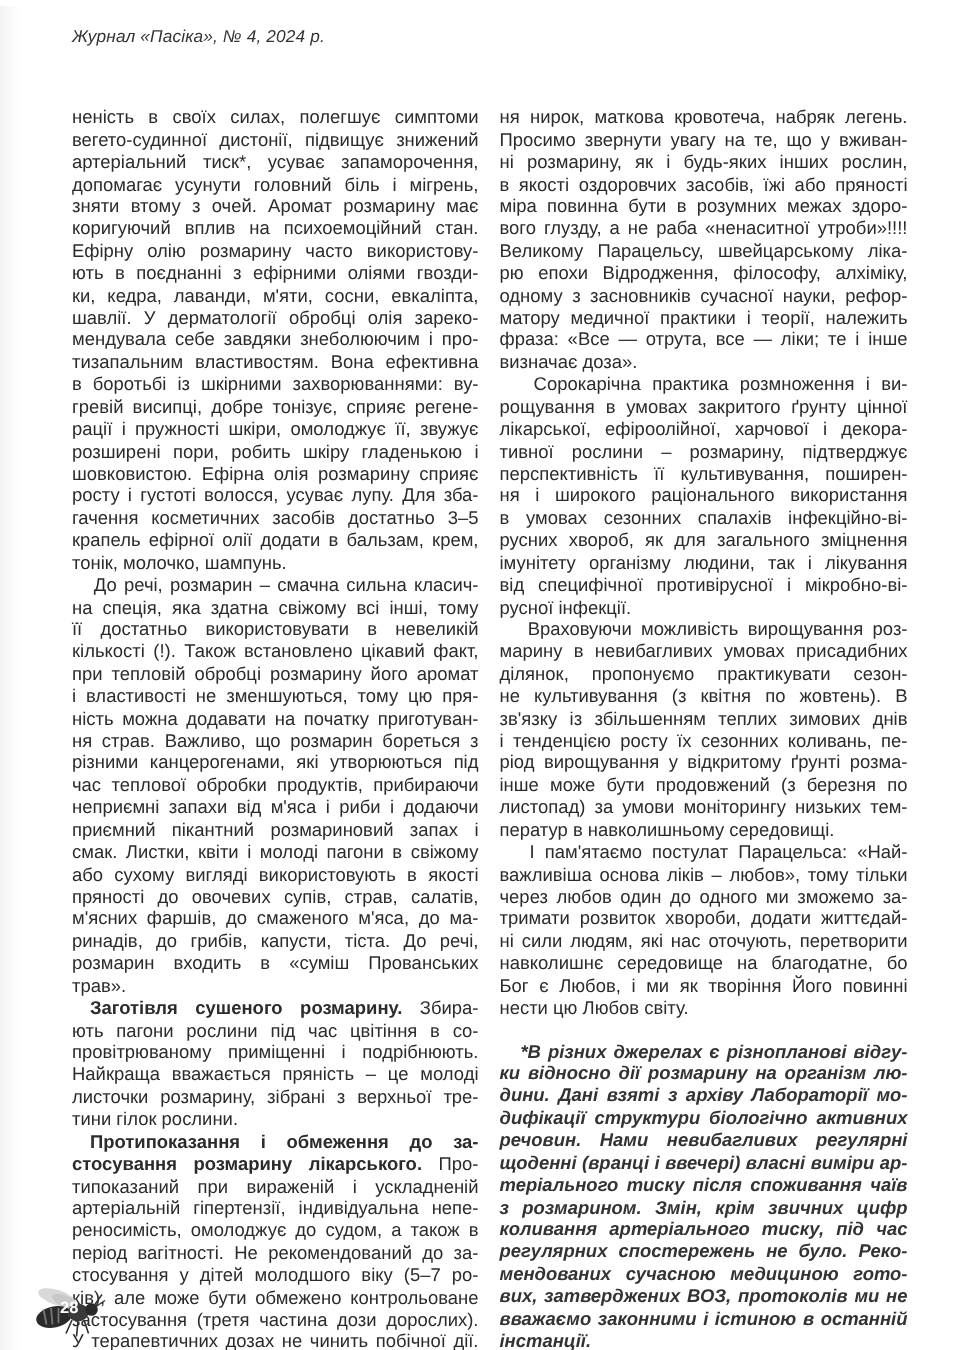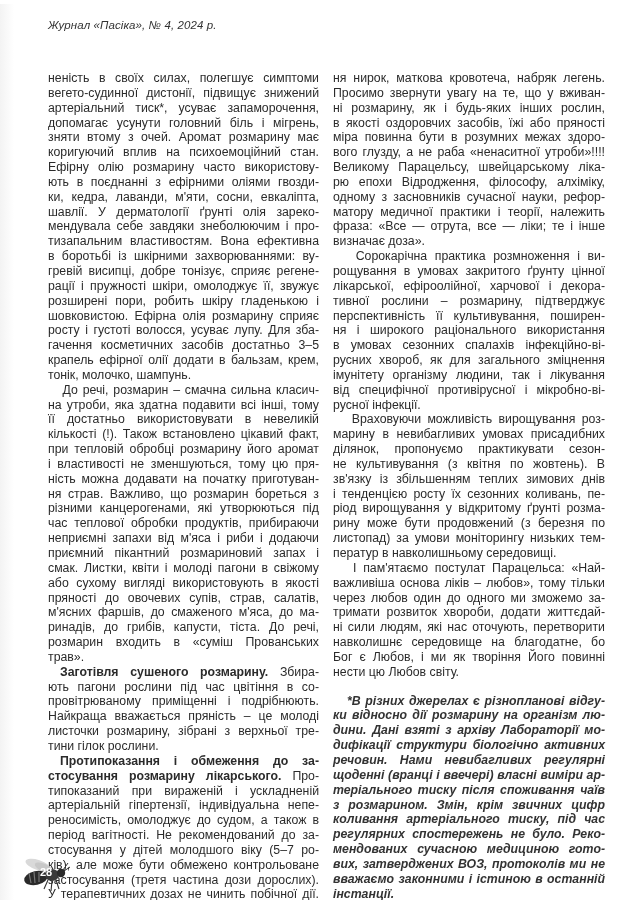--- a/index.html
+++ b/index.html
@@ -83,34 +83,34 @@
     <div>
       <span class="line">неність в своїх силах,  полегшує симптоми</span>
       <span class="line">вегето-судинної дистонії, підвищує знижений</span>
       <span class="line">артеріальний тиск*, усуває запаморочення,</span>
       <span class="line">допомагає усунути головний біль і мігрень,</span>
       <span class="line">зняти втому з очей. Аромат розмарину має</span>
       <span class="line">коригуючий вплив на психоемоційний стан.</span>
       <span class="line">Ефірну олію розмарину часто використову-</span>
       <span class="line">ють в поєднанні з ефірними оліями гвозди-</span>
       <span class="line">ки, кедра, лаванди, м'яти, сосни, евкаліпта,</span>
-      <span class="line">шавлії. У дерматології ґрунті олія зареко-</span>
+      <span class="line">шавлії. У дерматології обробці олія зареко-</span>
       <span class="line">мендувала себе завдяки знеболюючим і про-</span>
       <span class="line">тизапальним властивостям. Вона ефективна</span>
       <span class="line">в боротьбі із шкірними захворюваннями: ву-</span>
       <span class="line">гревій висипці, добре тонізує, сприяє регене-</span>
       <span class="line">рації і пружності шкіри, омолоджує її, звужує</span>
       <span class="line">розширені пори, робить шкіру гладенькою і</span>
       <span class="line">шовковистою. Ефірна олія розмарину сприяє</span>
       <span class="line">росту і густоті волосся,  усуває лупу. Для зба-</span>
       <span class="line">гачення косметичних засобів достатньо 3–5</span>
       <span class="line">крапель ефірної олії додати в бальзам, крем,</span>
       <span class="line last">тонік, молочко, шампунь.</span>
       <span class="line" style="white-space: pre;">   До речі, розмарин – смачна сильна класич-</span>
-      <span class="line">на утроби, яка здатна подавити всі інші, тому</span>
+      <span class="line">на спеція, яка здатна свіжому всі інші, тому</span>
       <span class="line">її достатньо використовувати в невеликій</span>
       <span class="line">кількості (!). Також встановлено цікавий факт,</span>
       <span class="line">при тепловій обробці розмарину його аромат</span>
       <span class="line">і властивості не зменшуються, тому цю пря-</span>
       <span class="line">ність можна додавати на початку приготуван-</span>
       <span class="line">ня страв. Важливо, що розмарин бореться з</span>
       <span class="line">різними канцерогенами, які утворюються під</span>
       <span class="line">час теплової обробки продуктів, прибираючи</span>
       <span class="line">неприємні запахи від м'яса і риби і додаючи</span>
       <span class="line">приємний пікантний розмариновий запах і</span>
@@ -173,21 +173,21 @@
       <span class="line">імунітету організму людини, так і лікування</span>
       <span class="line">від специфічної противірусної і мікробно-ві-</span>
       <span class="line last">русної інфекції.</span>
       <span class="line" style="white-space: pre;">   Враховуючи можливість вирощування роз-</span>
       <span class="line">марину в невибагливих умовах присадибних</span>
       <span class="line">ділянок, пропонуємо практикувати сезон-</span>
       <span class="line">не культивування (з квітня по жовтень). В</span>
       <span class="line">зв'язку із збільшенням теплих зимових днів</span>
       <span class="line">і тенденцією росту їх сезонних коливань, пе-</span>
       <span class="line">ріод вирощування у відкритому ґрунті розма-</span>
-      <span class="line">рину може бути продовжений (з березня по</span>
+      <span class="line">інше може бути продовжений (з березня по</span>
       <span class="line">листопад) за умови моніторингу низьких тем-</span>
       <span class="line last">ператур в навколишньому середовищі.</span>
       <span class="line" style="white-space: pre;">   І пам'ятаємо постулат Парацельса: «Най-</span>
       <span class="line">важливіша основа ліків – любов», тому тільки</span>
       <span class="line">через любов один до одного ми зможемо за-</span>
       <span class="line">тримати розвиток хвороби, додати життєдай-</span>
       <span class="line">ні сили людям, які нас оточують, перетворити</span>
       <span class="line">навколишнє середовище на благодатне, бо</span>
       <span class="line">Бог є Любов, і ми як творіння Його повинні</span>
       <span class="line last">нести цю Любов світу.</span>

